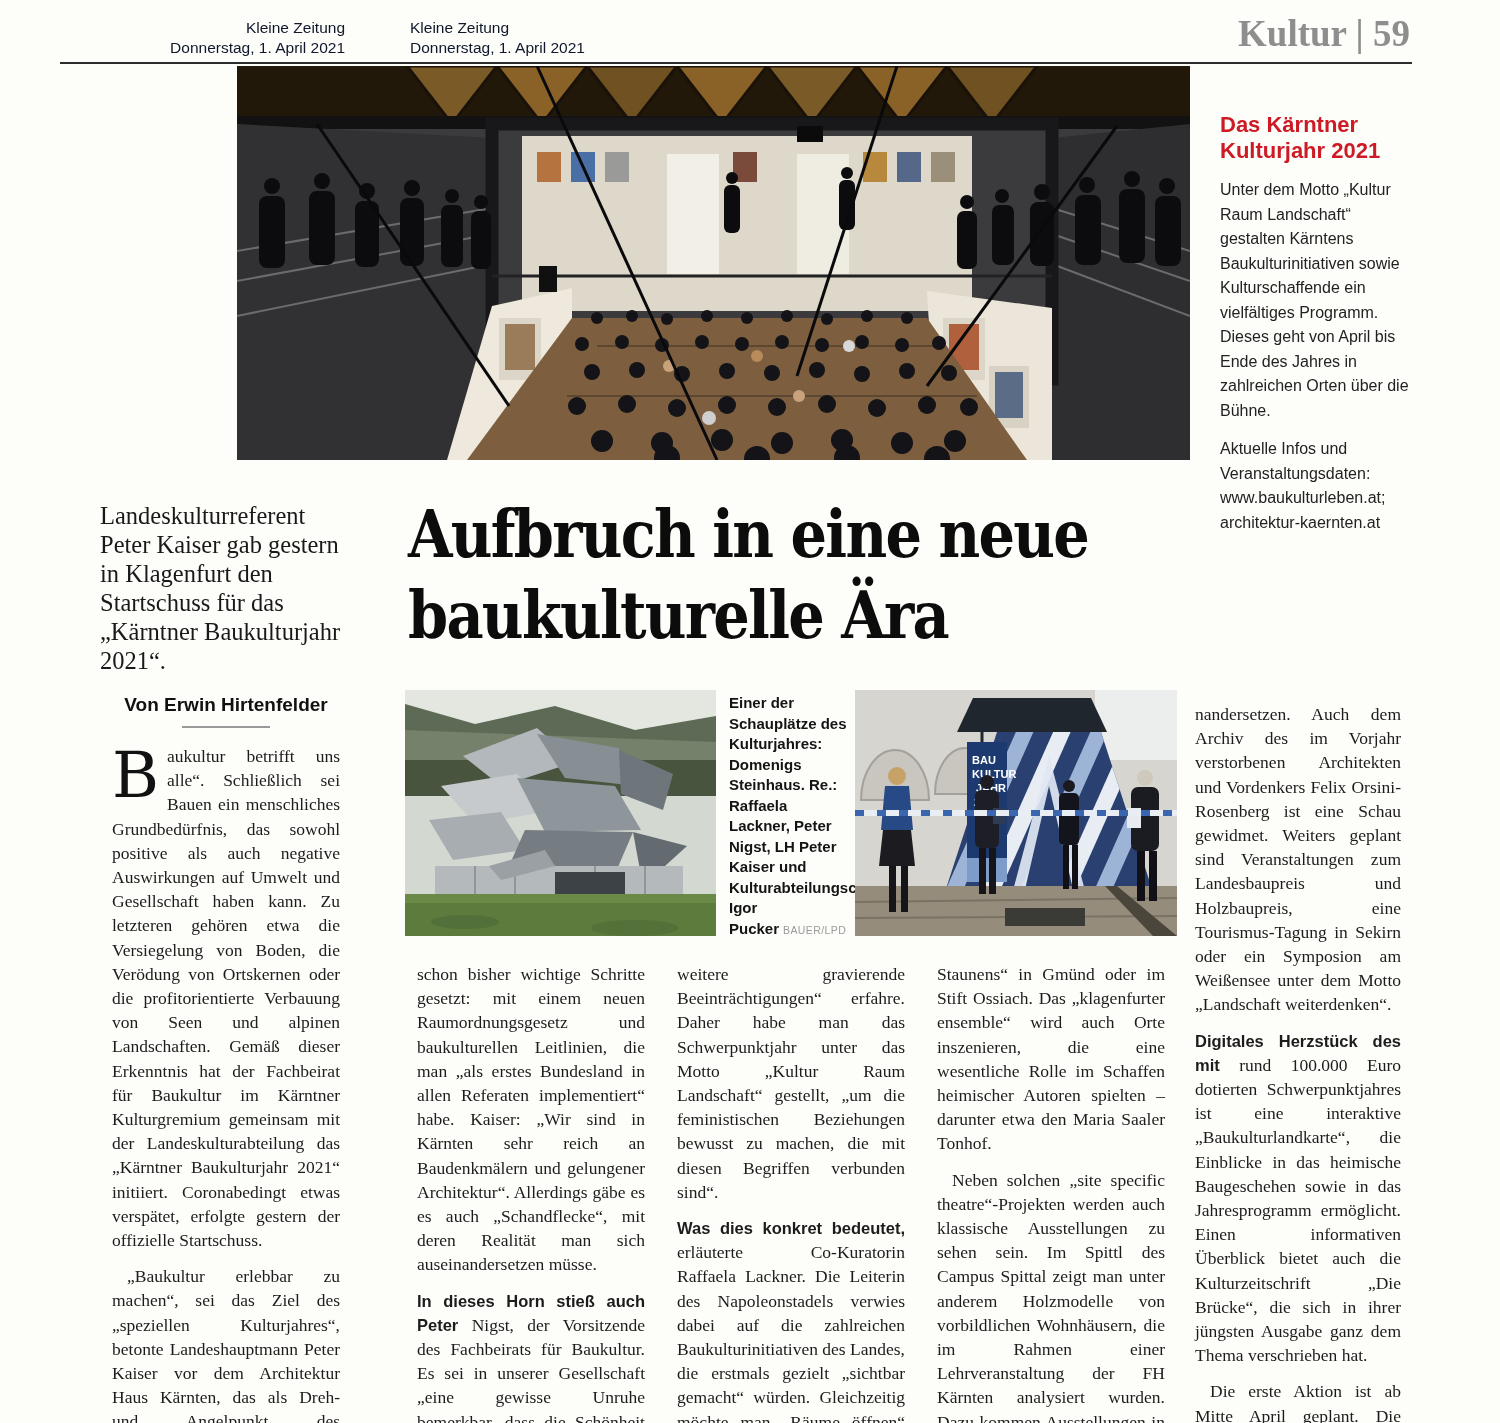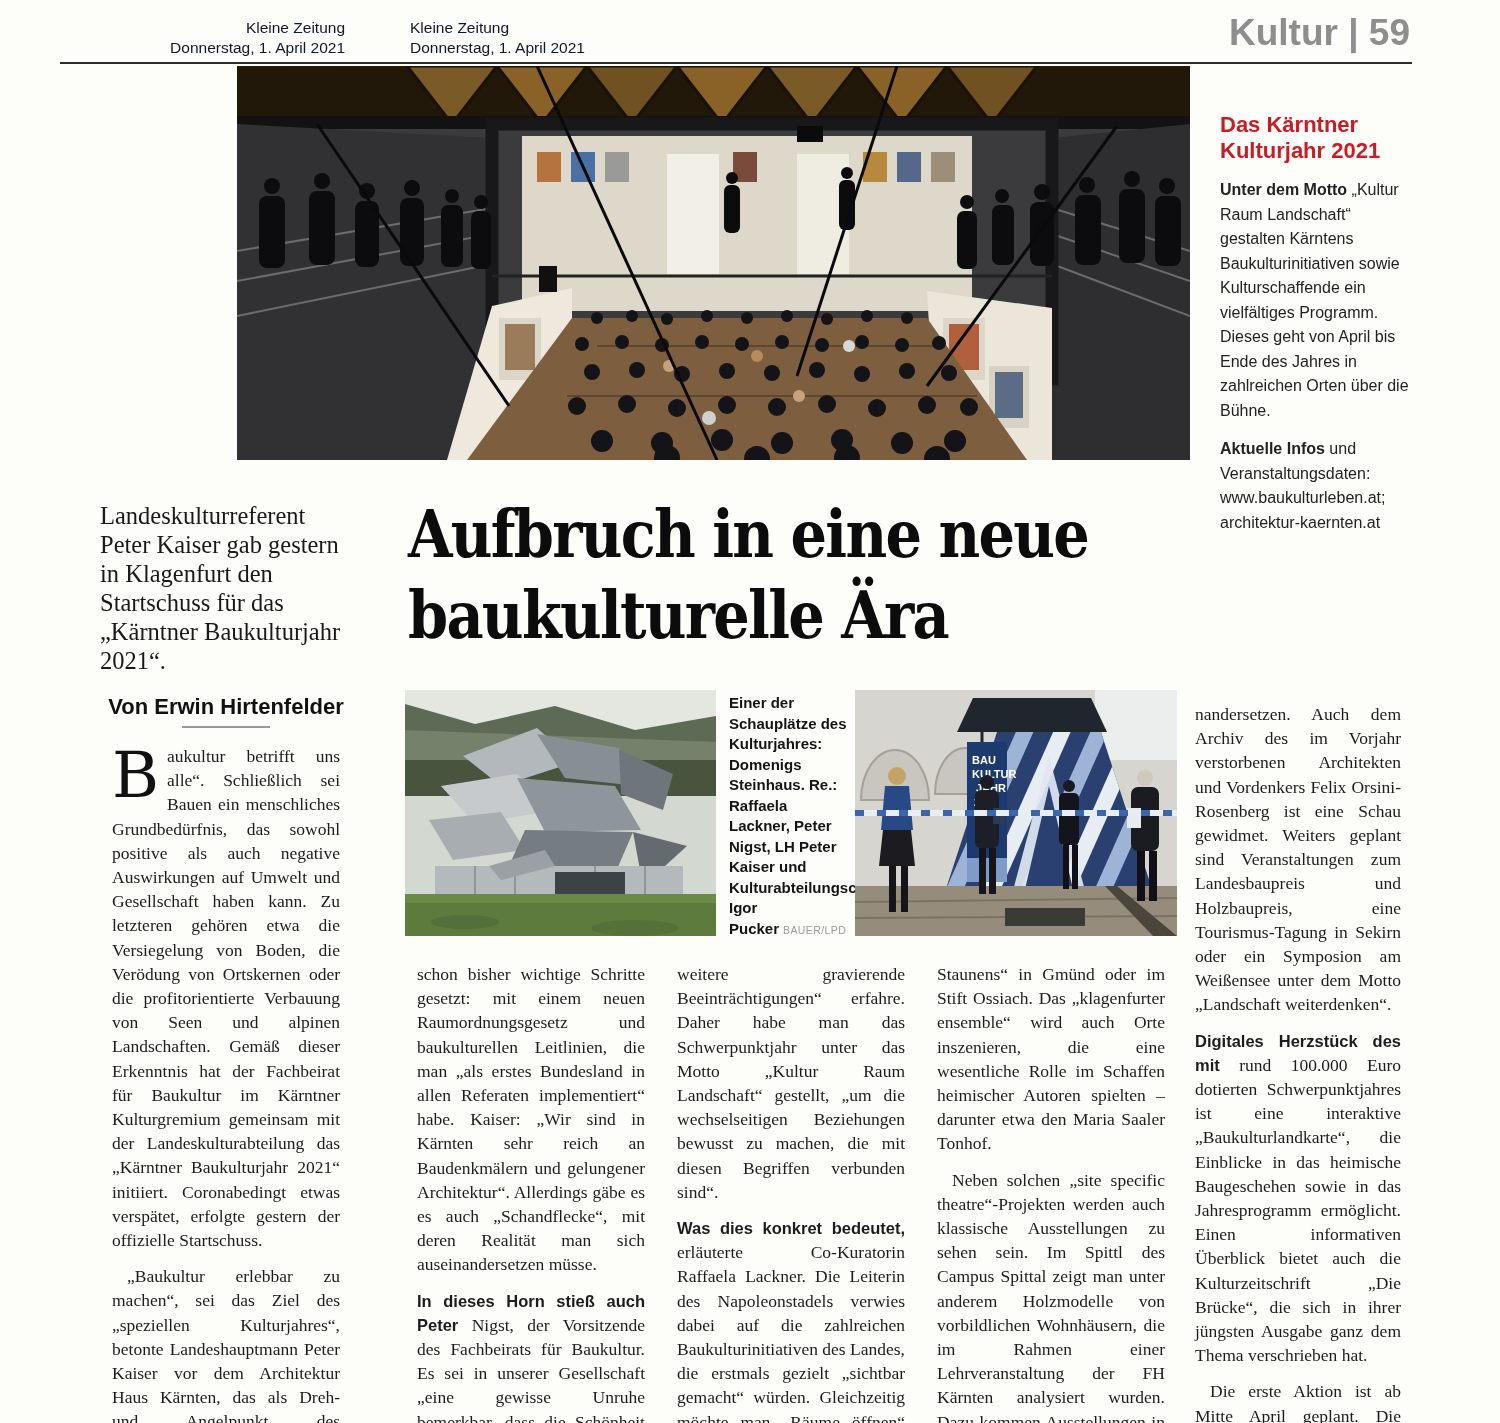--- a/index.html
+++ b/index.html
@@ -3,45 +3,45 @@
 <meta charset="utf-8">
 <style>
   html,body{margin:0;padding:0;background:#e9e9e9;}
   .page{position:relative;width:1500px;height:1423px;background:#fdfdfa;margin:0 auto;
         font-family:"Liberation Sans",sans-serif;color:#1a1a1a;overflow:hidden;}
   
   .mast{position:absolute;top:18px;font-size:15.5px;line-height:20px;color:#0f172a;}
   .mast-left{left:60px;width:285px;text-align:right;}
   .mast-mid{left:410px;width:300px;text-align:left;}
   .section-title{position:absolute;top:12px;left:1010px;width:400px;text-align:right;
-        font-family:Liberation Sans, sans-serif;font-weight:bold;font-size:37px;color:#8e8e8e;}
+        font-family:Liberation Serif, serif;font-weight:bold;font-size:37px;color:#8e8e8e;}
   .top-rule{position:absolute;top:62px;left:60px;width:1352px;height:2px;background:#2c2c2c;}
   
   .top-photo{position:absolute;left:237px;top:66px;width:953px;height:394px;overflow:hidden;}
   .midphoto-left{position:absolute;left:405px;top:690px;width:311px;height:246px;overflow:hidden;}
   .midphoto-right{position:absolute;left:855px;top:690px;width:364px;height:246px;overflow:hidden;}
   svg{display:block;}
   
   .caption-left{position:absolute;left:92px;top:262px;width:136px;text-align:right;
         font-weight:bold;font-size:15.5px;line-height:22.5px;color:#141414;}
   .credit{font-weight:normal;font-size:10.5px;color:#9b9b9b;letter-spacing:.4px;}
   .caption-left .credit{display:block;margin-top:6px;}
   .caption-mid{position:absolute;left:729px;top:693px;width:118px;
         font-weight:bold;font-size:15px;line-height:20.5px;color:#141414;}
   .caption-mid .credit{margin-left:4px;}
   
   .infobox{position:absolute;left:1220px;top:112px;width:196px;}
   .infobox-title{font-weight:bold;font-size:22px;line-height:26px;color:#cd1a24;}
   .infobox p{margin:14px 0 0;font-size:16px;line-height:24.5px;color:#222;}
-  .lead{font-weight:bold;}
+  .lead{font-weight:normal;}
   
   .standfirst{position:absolute;left:100px;top:501px;width:252px;
         font-family:"Liberation Serif",serif;font-size:24.5px;line-height:29px;color:#191919;}
   .byline{position:absolute;left:100px;top:694px;width:252px;text-align:center;
-        font-weight:bold;font-size:22px;color:#111;}
+        font-weight:bold;font-size:19px;color:#111;}
   .byline-rule{position:absolute;left:182px;top:726px;width:88px;height:2px;background:#9a9a9a;}
   
   .headline{position:absolute;left:408px;top:494px;width:880px;
         font-family:"DejaVu Serif",serif;font-weight:bold;font-size:66px;line-height:81px;
         letter-spacing:-2px;color:#0c0c0c;transform:scaleX(.87);transform-origin:0 0;}
   
   .bodycol{position:absolute;font-family:"Liberation Serif",serif;font-size:17.5px;
         line-height:24.2px;text-align:justify;color:#1c1c1c;overflow:hidden;}
   .bodycol p{margin:12px;}
   .bodycol p.indent{text-indent:15px;}
@@ -357,21 +357,21 @@
       <line x1="0" y1="123" x2="322" y2="123" stroke="#3a66b0" stroke-width="6" stroke-dasharray="9 13"></line>
     </svg>
   </div>
 
   <div class="bodycol col2">
     <p>schon bisher wichtige Schritte gesetzt: mit einem neuen Raumordnungsgesetz und baukulturellen Leitlinien, die man „als erstes Bundesland in allen Referaten implementiert“ habe. Kaiser: „Wir sind in Kärnten sehr reich an Baudenkmälern und gelungener Architektur“. Allerdings gäbe es es auch „Schandflecke“, mit deren Realität man sich auseinandersetzen müsse.</p>
     <p class="lead-para"><span class="lead-in">In dieses Horn stieß auch Peter</span><span> Nigst, der Vorsitzende des Fachbeirats für Baukultur. Es sei in unserer Gesellschaft „eine gewisse Unruhe bemerkbar, dass die Schönheit unserer Berge, Täler und Seen neben den alten Verfehlungen immer noch</span></p>
   </div>
 
   <div class="bodycol col3">
-    <p>weitere gravierende Beeinträchtigungen“ erfahre. Daher habe man das Schwerpunktjahr unter das Motto „Kultur Raum Landschaft“ gestellt, „um die wechselseitigen Beziehungen bewusst zu machen, die mit diesen Begriffen verbunden sind“.</p>
+    <p>weitere gravierende Beeinträchtigungen“ erfahre. Daher habe man das Schwerpunktjahr unter das Motto „Kultur Raum Landschaft“ gestellt, „um die feministischen Beziehungen bewusst zu machen, die mit diesen Begriffen verbunden sind“.</p>
     <p class="lead-para"><span class="lead-in">Was dies konkret bedeutet,</span><span> erläuterte Co-Kuratorin Raffaela Lackner. Die Leiterin des Napoleonstadels verwies dabei auf die zahlreichen Baukulturinitiativen des Landes, die erstmals gezielt „sichtbar gemacht“ würden. Gleichzeitig möchte man „Räume öffnen“ und mittels Kunst „interdisziplinäre Interaktionen schaffen“. Geplant sind etwa Performances in Domenigs Steinhaus, im „Haus des</span></p>
   </div>
 
   <div class="bodycol col4">
     <p>Staunens“ in Gmünd oder im Stift Ossiach. Das „klagenfurter ensemble“ wird auch Orte inszenieren, die eine wesentliche Rolle im Schaffen heimischer Autoren spielten – darunter etwa den Maria Saaler Tonhof.</p>
     <p class="indent">Neben solchen „site specific theatre“-Projekten werden auch klassische Ausstellungen zu sehen sein. Im Spittl des Campus Spittal zeigt man unter anderem Holzmodelle von vorbildlichen Wohnhäusern, die im Rahmen einer Lehrveranstaltung der FH Kärnten analysiert wurden. Dazu kommen Ausstellungen in der Klagenfurter Alpen-Adria-Galerie und im Napoleonstadel, die sich mit der Nachkriegsmoderne in Kärnten und Slowenien ausei-</p>
   </div>
 
   <div class="bodycol col5">
     <p>nandersetzen. Auch dem Archiv des im Vorjahr verstorbenen Architekten und Vordenkers Felix Orsini-Rosenberg ist eine Schau gewidmet. Weiters geplant sind Veranstaltungen zum Landesbaupreis und Holzbaupreis, eine Tourismus-Tagung in Sekirn oder ein Symposion am Weißensee unter dem Motto „Landschaft weiterdenken“.</p>

